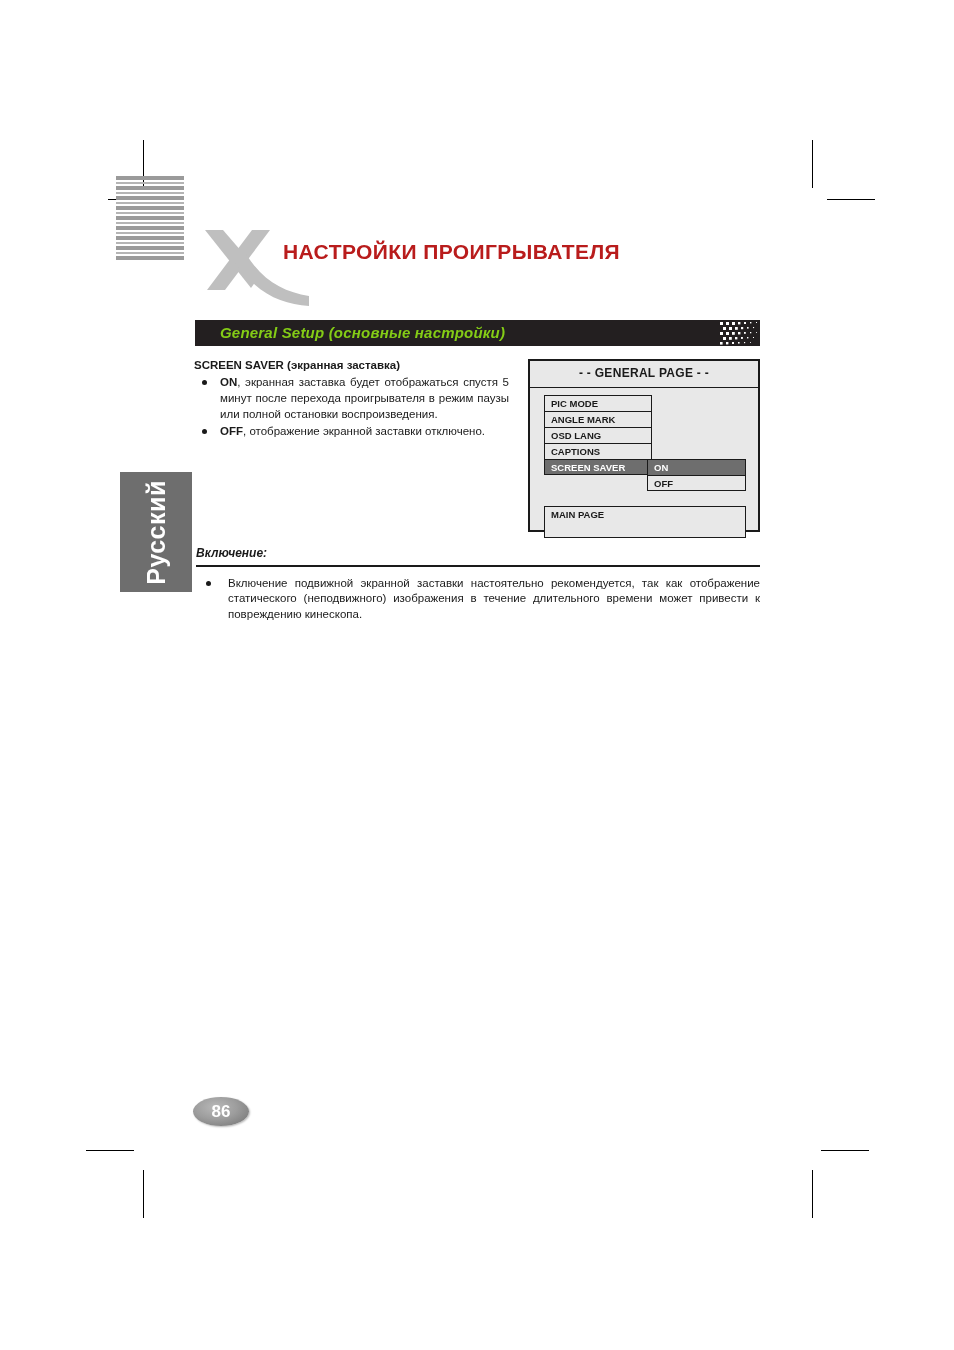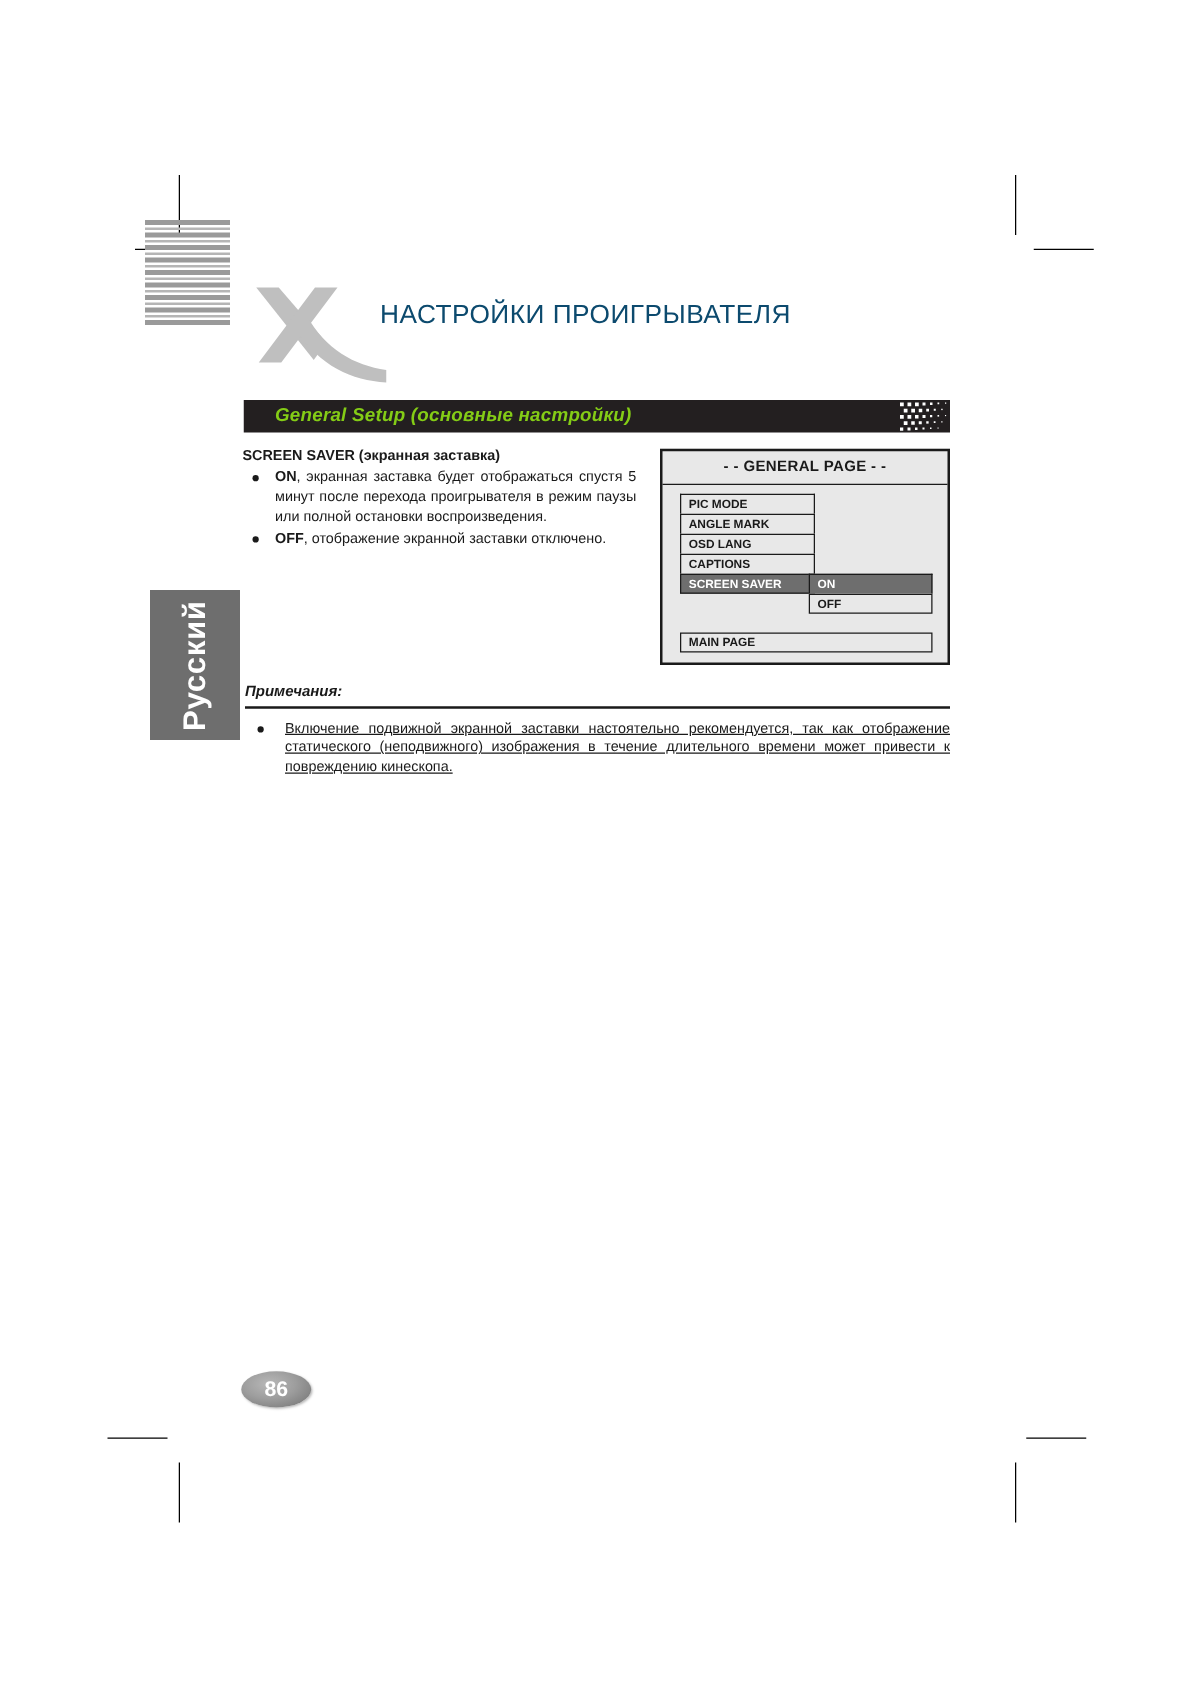--- a/index.html
+++ b/index.html
@@ -71,26 +71,26 @@
   }
   #logo-x {
     position: absolute;
     left: 0;
     top: 0;
     width: 115px;
     height: 92px;
   }
   #page-title {
     position: absolute;
-    left: 109px;
+    left: 88px;
     top: 18px;
     font-size: 21px;
-    font-weight: normal;
+    font-weight: bold;
     letter-spacing: 0.4px;
-    color: #0c4a6e;
+    color: #b91c1c;
     white-space: nowrap;
   }
 
   
   #section-bar {
     position: absolute;
     left: 195px;
     top: 320px;
     width: 565px;
     height: 26px;
@@ -220,21 +220,21 @@
     position: absolute;
     left: 117px;
     top: 98px;
     width: 99px;
   }
   #osd-main-page {
     position: absolute;
     left: 14px;
     top: 145px;
     width: 202px;
-    height: 16px;
+    height: 32px;
     line-height: 16px;
     box-sizing: border-box;
     border: 1px solid #1a1a1a;
     padding-left: 6px;
     font-size: 9.5px;
     font-weight: bold;
     background: #e8e8e8;
     white-space: nowrap;
   }
 
@@ -249,21 +249,21 @@
     font-size: 12px;
     font-style: italic;
     font-weight: bold;
     margin: 0 0 5px 0;
   }
   #notes-rule {
     height: 1.5px;
     background: #1a1a1a;
     margin-bottom: 9px;
   }
-  #notes .bullet-list li { padding-left: 32px; margin-bottom: 0; text-decoration: underline; }
+  #notes .bullet-list li { padding-left: 32px; margin-bottom: 0; }
   #notes .bullet-list li .dot { left: 10px; top: 5px; }
 
   
   #page-number {
     position: absolute;
     left: 193px;
     top: 1097px;
     width: 56px;
     height: 29px;
     border-radius: 50%;
@@ -384,20 +384,20 @@
 
   <div id="osd-right-list">
     <div class="osd-row selected">ON</div>
     <div class="osd-row">OFF</div>
   </div>
 
   <div id="osd-main-page">MAIN PAGE</div>
 </div>
 
 <div id="notes">
-  <div id="notes-heading">Примечания:</div>
+  <div id="notes-heading">Включение:</div>
   <div id="notes-rule"></div>
   <ul class="bullet-list">
     <li><span class="dot"></span><span>Включение подвижной экранной заставки настоятельно рекомендуется, так как отображение статического (неподвижного) изображения в течение длительного времени может привести к повреждению кинескопа.</span></li>
   </ul>
 </div>
 
 <div id="page-number">86</div>
 
 </body></html>

